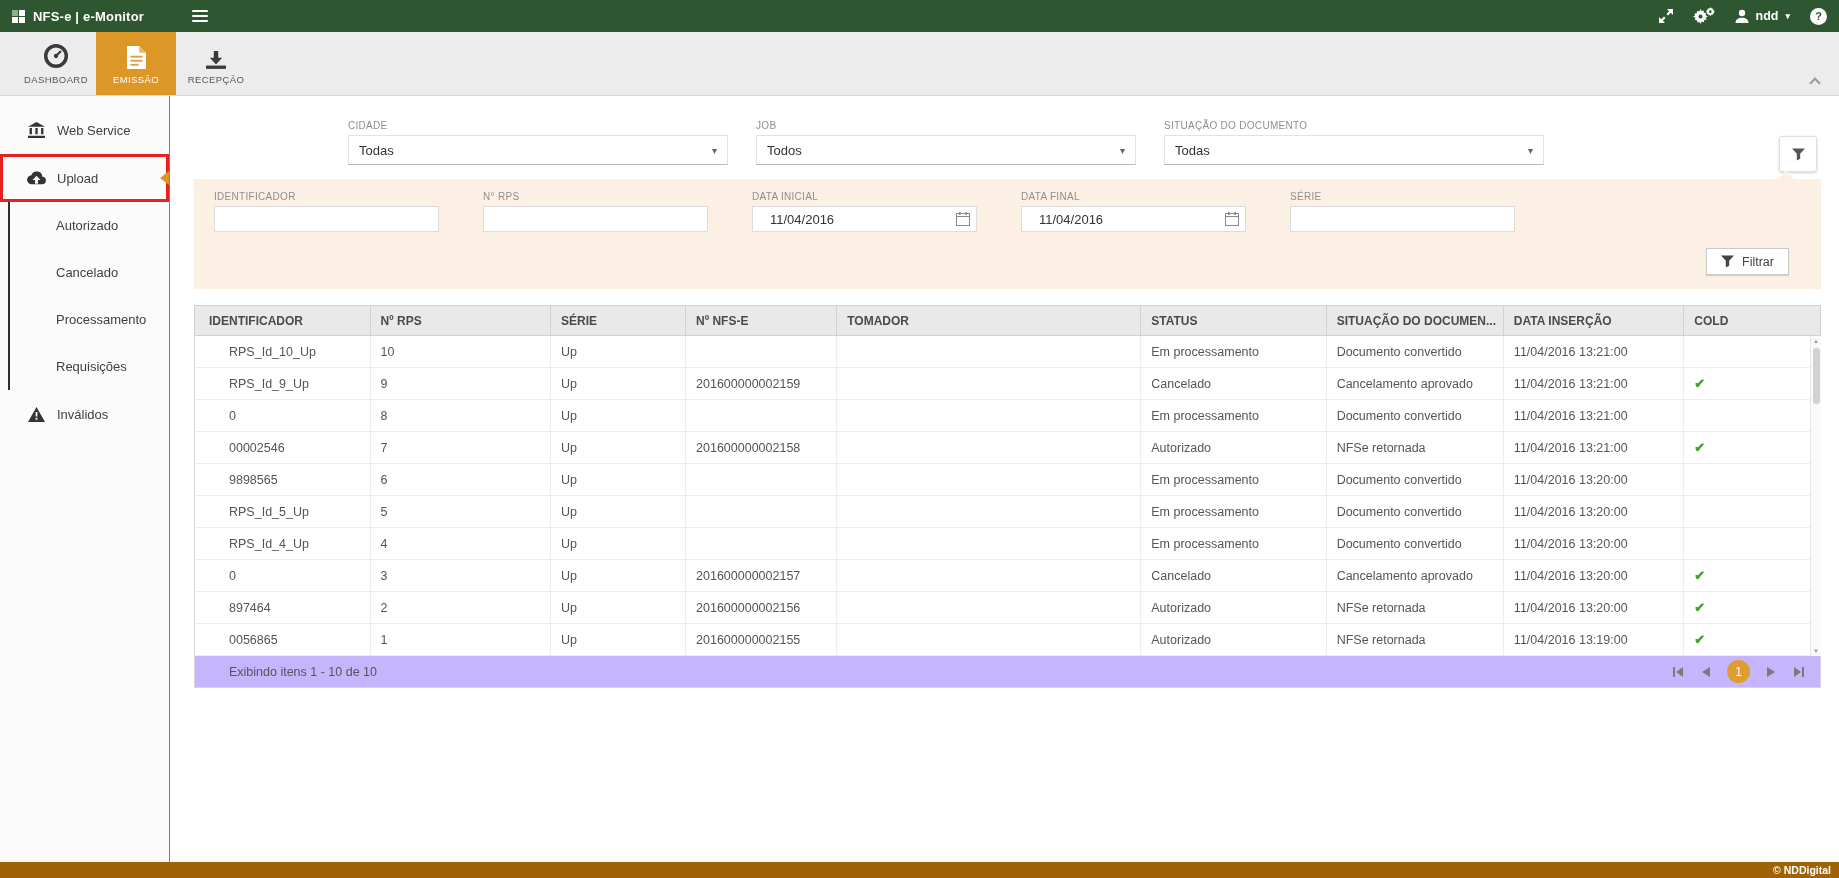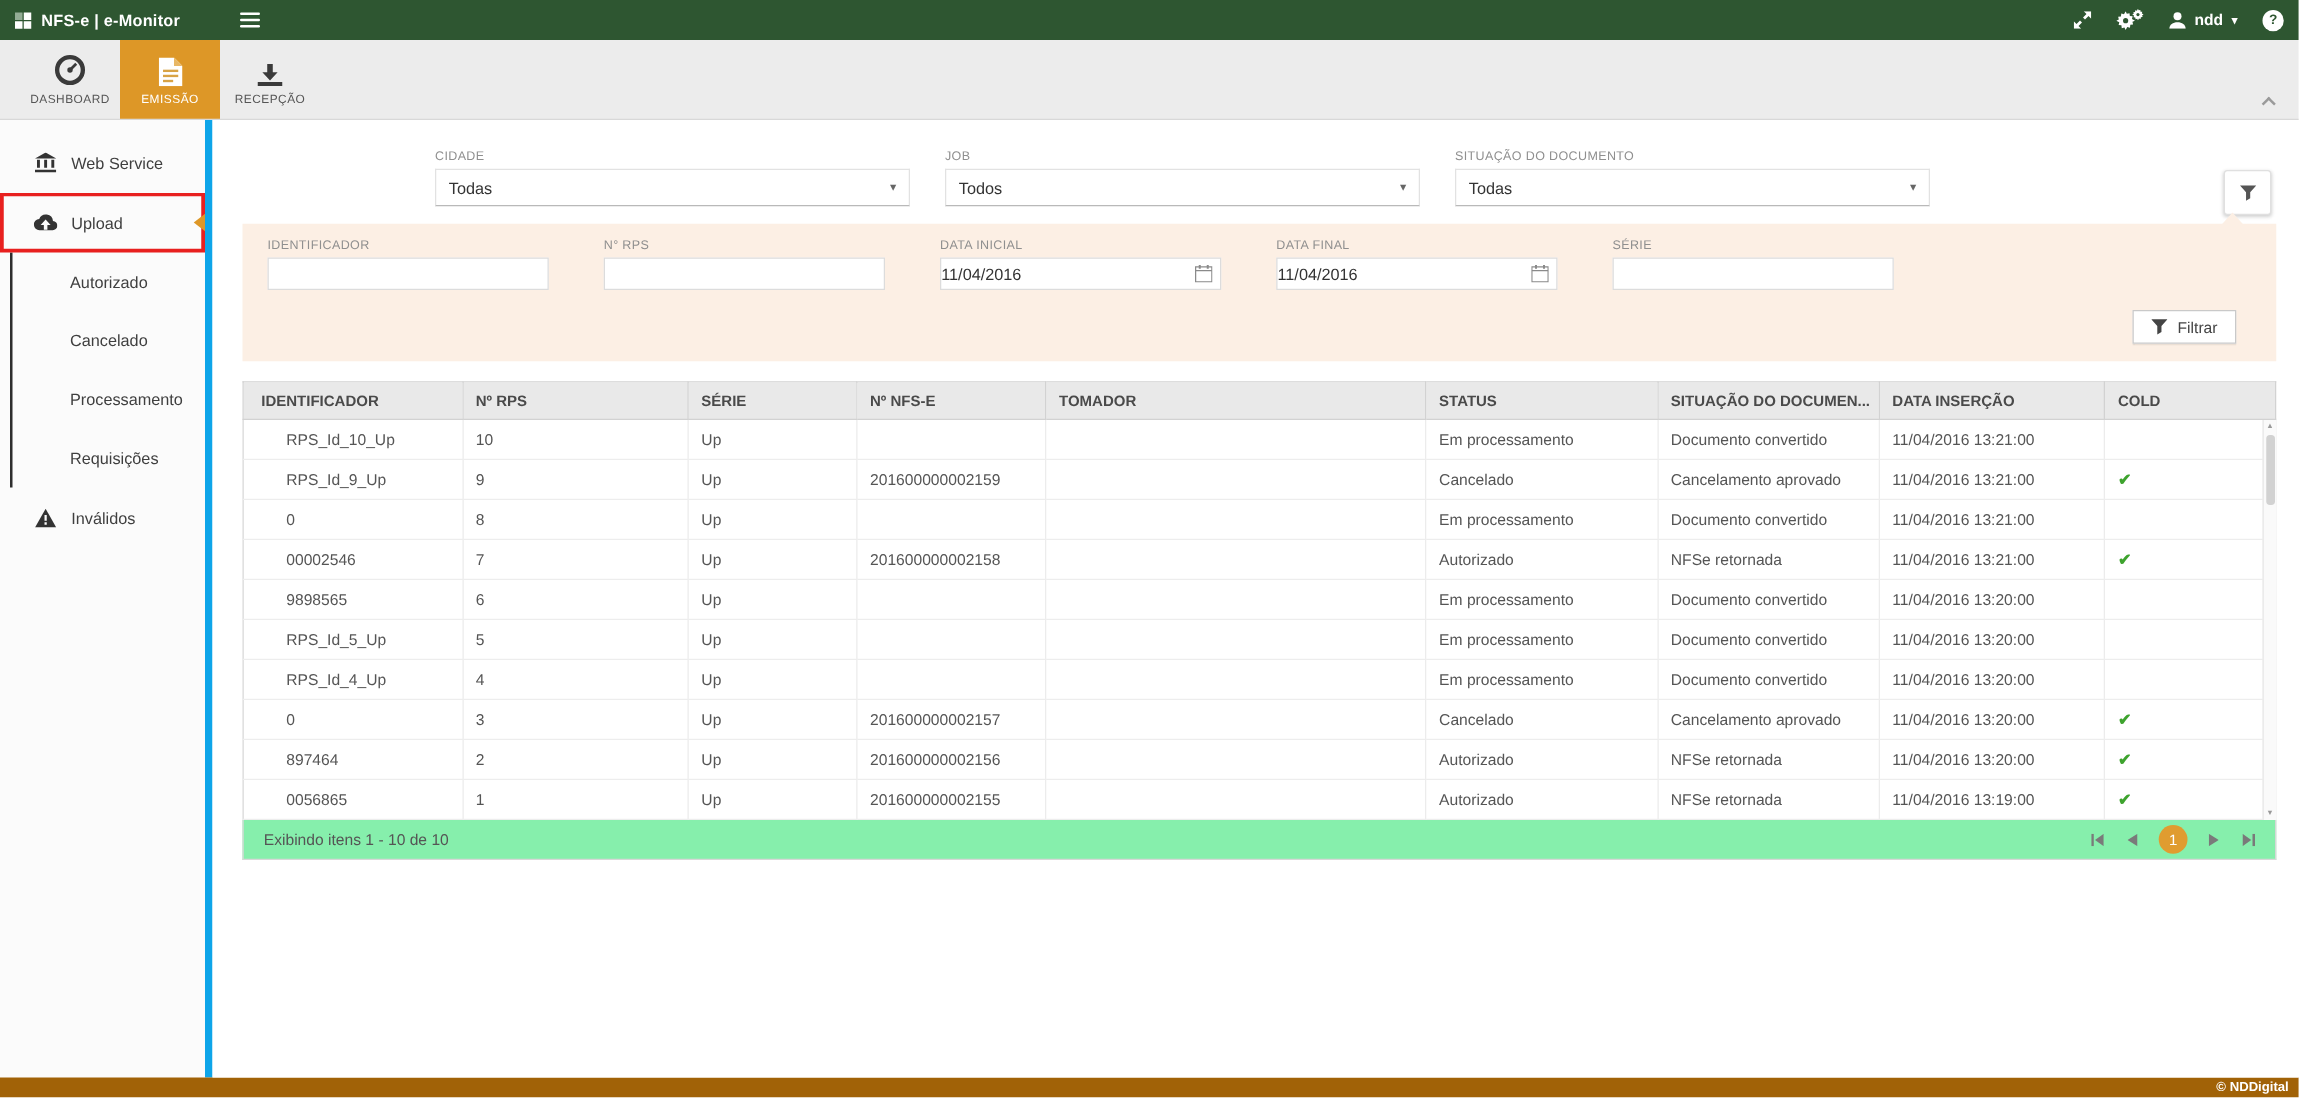--- a/index.html
+++ b/index.html
@@ -31,21 +31,21 @@
   
   .toolbar { height:64px; background:#ececec; border-bottom:1px solid #d8d8d8; display:flex; align-items:stretch; padding-left:16px; position:relative; flex:0 0 auto; }
   .tab { width:80px; display:flex; flex-direction:column; align-items:center; justify-content:center; gap:5px; font-size:9.5px; letter-spacing:.4px; color:#555; }
   .tab .ticon { height:26px; display:flex; align-items:flex-end; color:#3a3a3a; }
   .tab.active { background:#dd9727; color:#fff; }
   .collapse { position:absolute; right:16px; bottom:4px; background:none; border:none; padding:4px; }
   .collapse i { display:block; width:8px; height:8px; border-left:2px solid #9a9a9a; border-top:2px solid #9a9a9a; transform:rotate(45deg); }
 
   
   .content { flex:1 1 auto; display:flex; min-height:0; }
-  .sidebar { width:170px; flex:0 0 170px; background:#fbfbfb; border-right:6px solid #0ea5e9; padding-top:10px; }
+  .sidebar { width:170px; flex:0 0 170px; background:#fbfbfb; border-right:1px solid #0ea5e9; padding-top:10px; }
   .side-item { height:48px; display:flex; align-items:center; padding-left:26px; gap:11px; font-size:13px; color:#3f3f3f; position:relative; }
   .side-item .sicon { width:20px; display:flex; justify-content:center; color:#333; }
   .side-item.annotated { box-shadow:inset 0 0 0 3px #e8201f; }
   .side-item.active::after { content:""; position:absolute; right:0; top:50%; margin-top:-7px; width:0; height:0;
       border-top:7px solid transparent; border-bottom:7px solid transparent; border-right:9px solid #dd9727; }
   .side-sub { border-left:2px solid #2e2e2e; margin-left:8px; }
   .side-sub .side-item { height:47px; padding-left:46px; }
 
   .main { flex:1 1 auto; position:relative; padding:0 18px 0 24px; overflow:hidden; background:#fff; }
 
@@ -60,21 +60,21 @@
       display:flex; align-items:center; justify-content:center; }
 
   
   .panel { position:relative; background:#fcefe4; margin-top:14px; padding:12px 28px 14px 20px; }
   .panel::before { content:""; position:absolute; top:-9px; right:26px; width:0; height:0;
       border-left:9px solid transparent; border-right:9px solid transparent; border-bottom:10px solid #fcefe4; }
   .frow { display:flex; gap:44px; margin-bottom:16px; align-items:flex-end; }
   .frow .fld { width:225px; }
   .frow .fld.tiny { width:24px; }
   .frow .fld.mid { width:290px; }
-  .fld input { width:100%; height:26px; border:1px solid #dcdcdc; background:#fff; font-size:13px; color:#333; padding:0 0; outline:none; }
+  .fld input { width:100%; height:26px; border:1px solid #dcdcdc; background:#fff; font-size:13px; color:#333; padding:0 17px; outline:none; }
   .fld.tiny input { height:24px; padding:0 4px; }
   .input-wrap { position:relative; }
   .input-wrap .cal { position:absolute; right:7px; top:6px; line-height:0; }
   .panel-actions { display:flex; justify-content:flex-end; margin-top:2px; padding-right:4px; }
   .btn { height:27px; display:flex; align-items:center; gap:8px; background:#fff; border:1px solid #c9c9c9;
       border-radius:0; box-shadow:0 1px 1px rgba(0,0,0,.12); padding:0 14px; font-size:12.5px; color:#444; }
   .btn svg, .filter-toggle svg { display:block; }
 
   
   .grid { margin-top:16px; position:relative; }
@@ -87,22 +87,22 @@
   tbody td:first-child { padding-left:34px; border-left:1px solid #d7d7d7; }
   tbody td:last-child { border-right:1px solid #d7d7d7; }
   .check { color:#3ea32e; font-size:13px; font-weight:bold; }
 
   .vscroll { position:absolute; top:31px; right:0; bottom:0; width:11px; background:#fafafa; border-left:1px solid #e6e6e6;
       display:flex; flex-direction:column; align-items:center; }
   .vscroll .arr { font-size:6px; color:#999; line-height:10px; height:10px; }
   .vscroll .thumb { width:7px; height:56px; background:#d2d2d2; border-radius:3px; margin-top:2px; }
   .vscroll .arr.down { margin-top:auto; }
 
-  .grid-foot { height:32px; background:#86efac; border:1px solid #d7d7d7; border-top:none; display:flex;
-      align-items:center; padding:0 14px 0 16px; font-size:12.5px; color:#555; }
+  .grid-foot { height:32px; background:#c4b5fd; border:1px solid #d7d7d7; border-top:none; display:flex;
+      align-items:center; padding:0 14px 0 34px; font-size:12.5px; color:#555; }
   .pager { margin-left:auto; display:flex; align-items:center; gap:15px; }
   .pager button { background:none; border:none; line-height:0; padding:2px; }
   .page-circle { width:23px; height:23px; border-radius:50%; background:#e09c30; color:#fff; font-size:12px;
       display:flex; align-items:center; justify-content:center; }
 
   
   .footer { height:16px; background:#a16207; flex:0 0 auto; display:flex; align-items:center; justify-content:flex-end; padding:0 8px; }
   .footer span { color:#fff; font-size:10.5px; font-weight:bold; }
 </style>
 </head>

